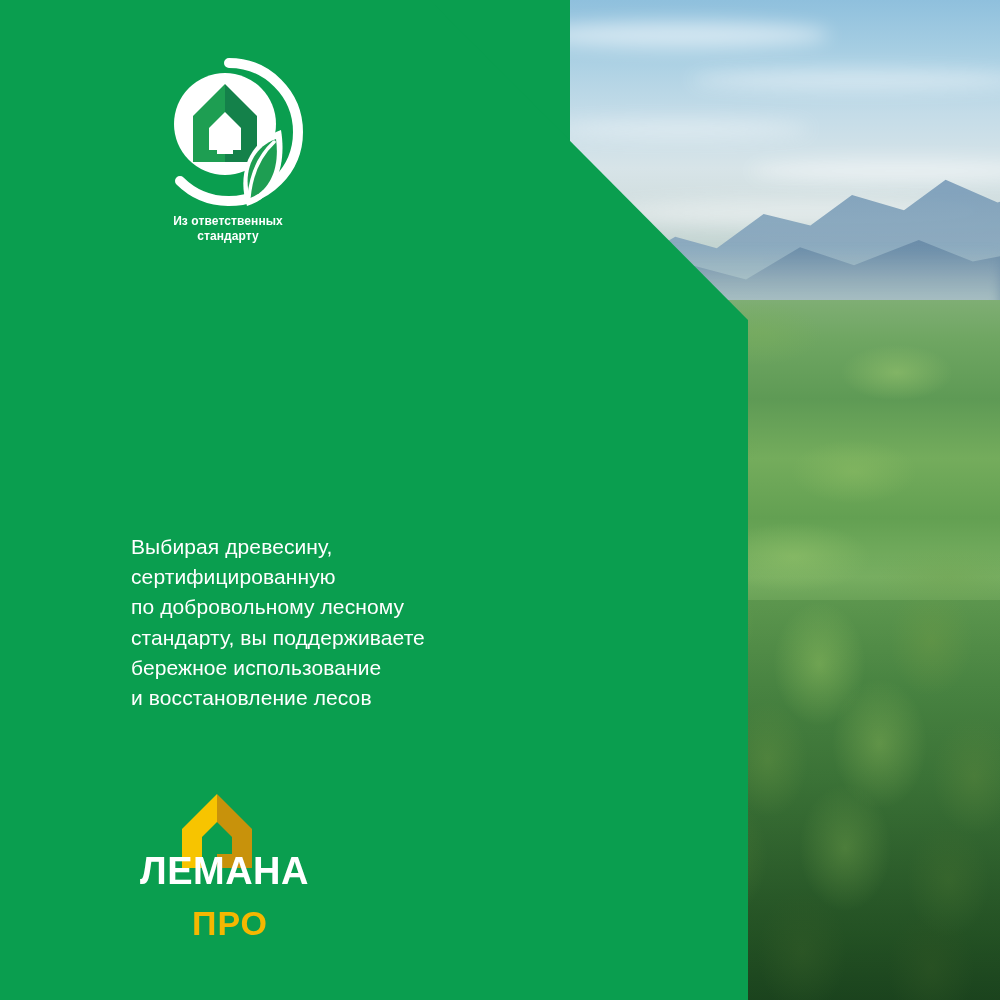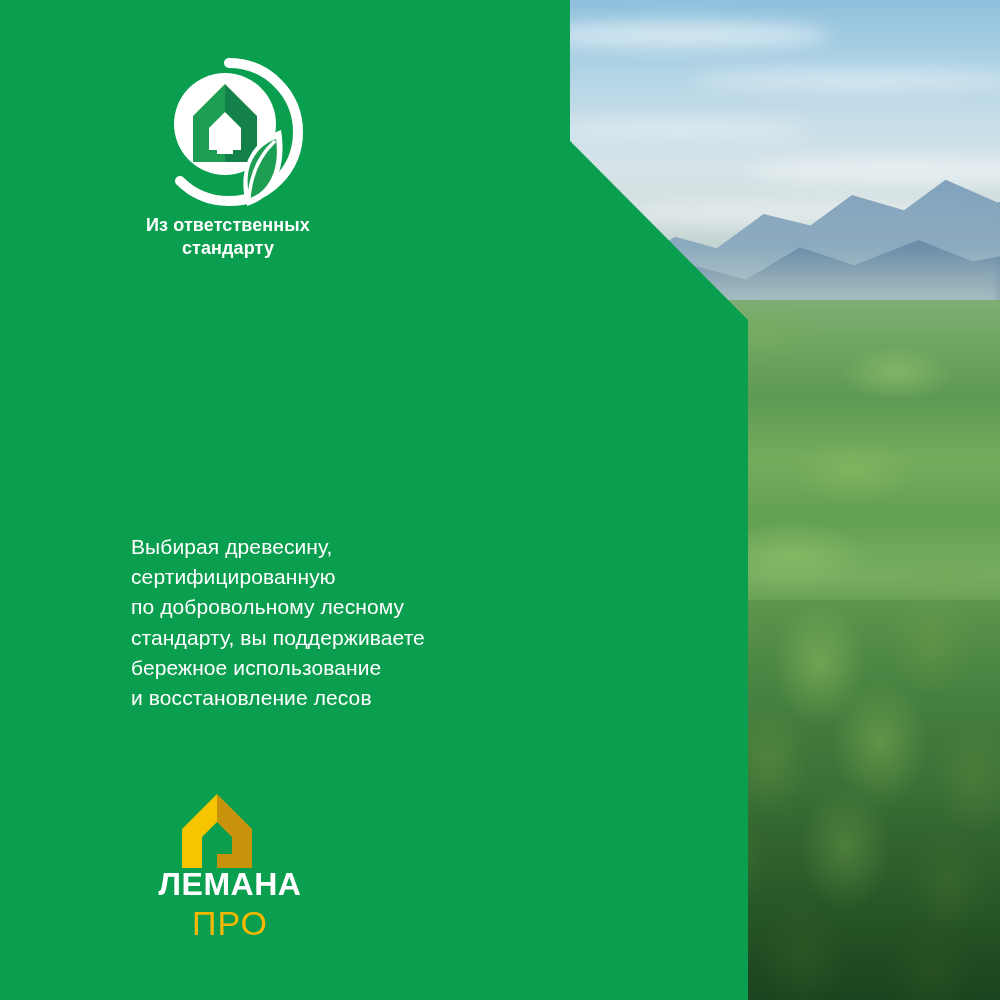--- a/index.html
+++ b/index.html
@@ -138,21 +138,21 @@
     top: 58px;
     width: 148px;
     height: 148px;
   }
   .eco-caption {
     position: absolute;
     left: 128px;
     top: 214px;
     width: 200px;
     color: #ffffff;
-    font-size: 18px;
+    font-size: 12px;
     font-weight: bold;
     line-height: 1.28;
     text-align: center;
     letter-spacing: .1px;
   }
 
   
   .headline {
     position: absolute;
     left: 131px;
@@ -189,38 +189,37 @@
   .brand-house {
     position: absolute;
     left: 36px;
     top: 0;
     width: 82px;
     height: 78px;
   }
   .brand-lemana {
     position: absolute;
     left: 0;
-    top: 76px;
+    top: 60px;
     width: 180px;
-    text-align: center;
-    color: #ffffff;
-    font-size: 32px;
+    color: #ffffff;
+    font-size: 38px;
     font-weight: bold;
     letter-spacing: 0.5px;
     line-height: 1;
   }
   .brand-pro {
     position: absolute;
     left: 0;
     top: 114px;
     width: 180px;
     text-align: center;
     color: #f5b700;
     font-size: 34px;
-    font-weight: normal;
+    font-weight: bold;
     letter-spacing: 1px;
     line-height: 1;
   }
 </style>
 </head>
 <body>
 
 <div class="poster">
 
   <div class="photo">

